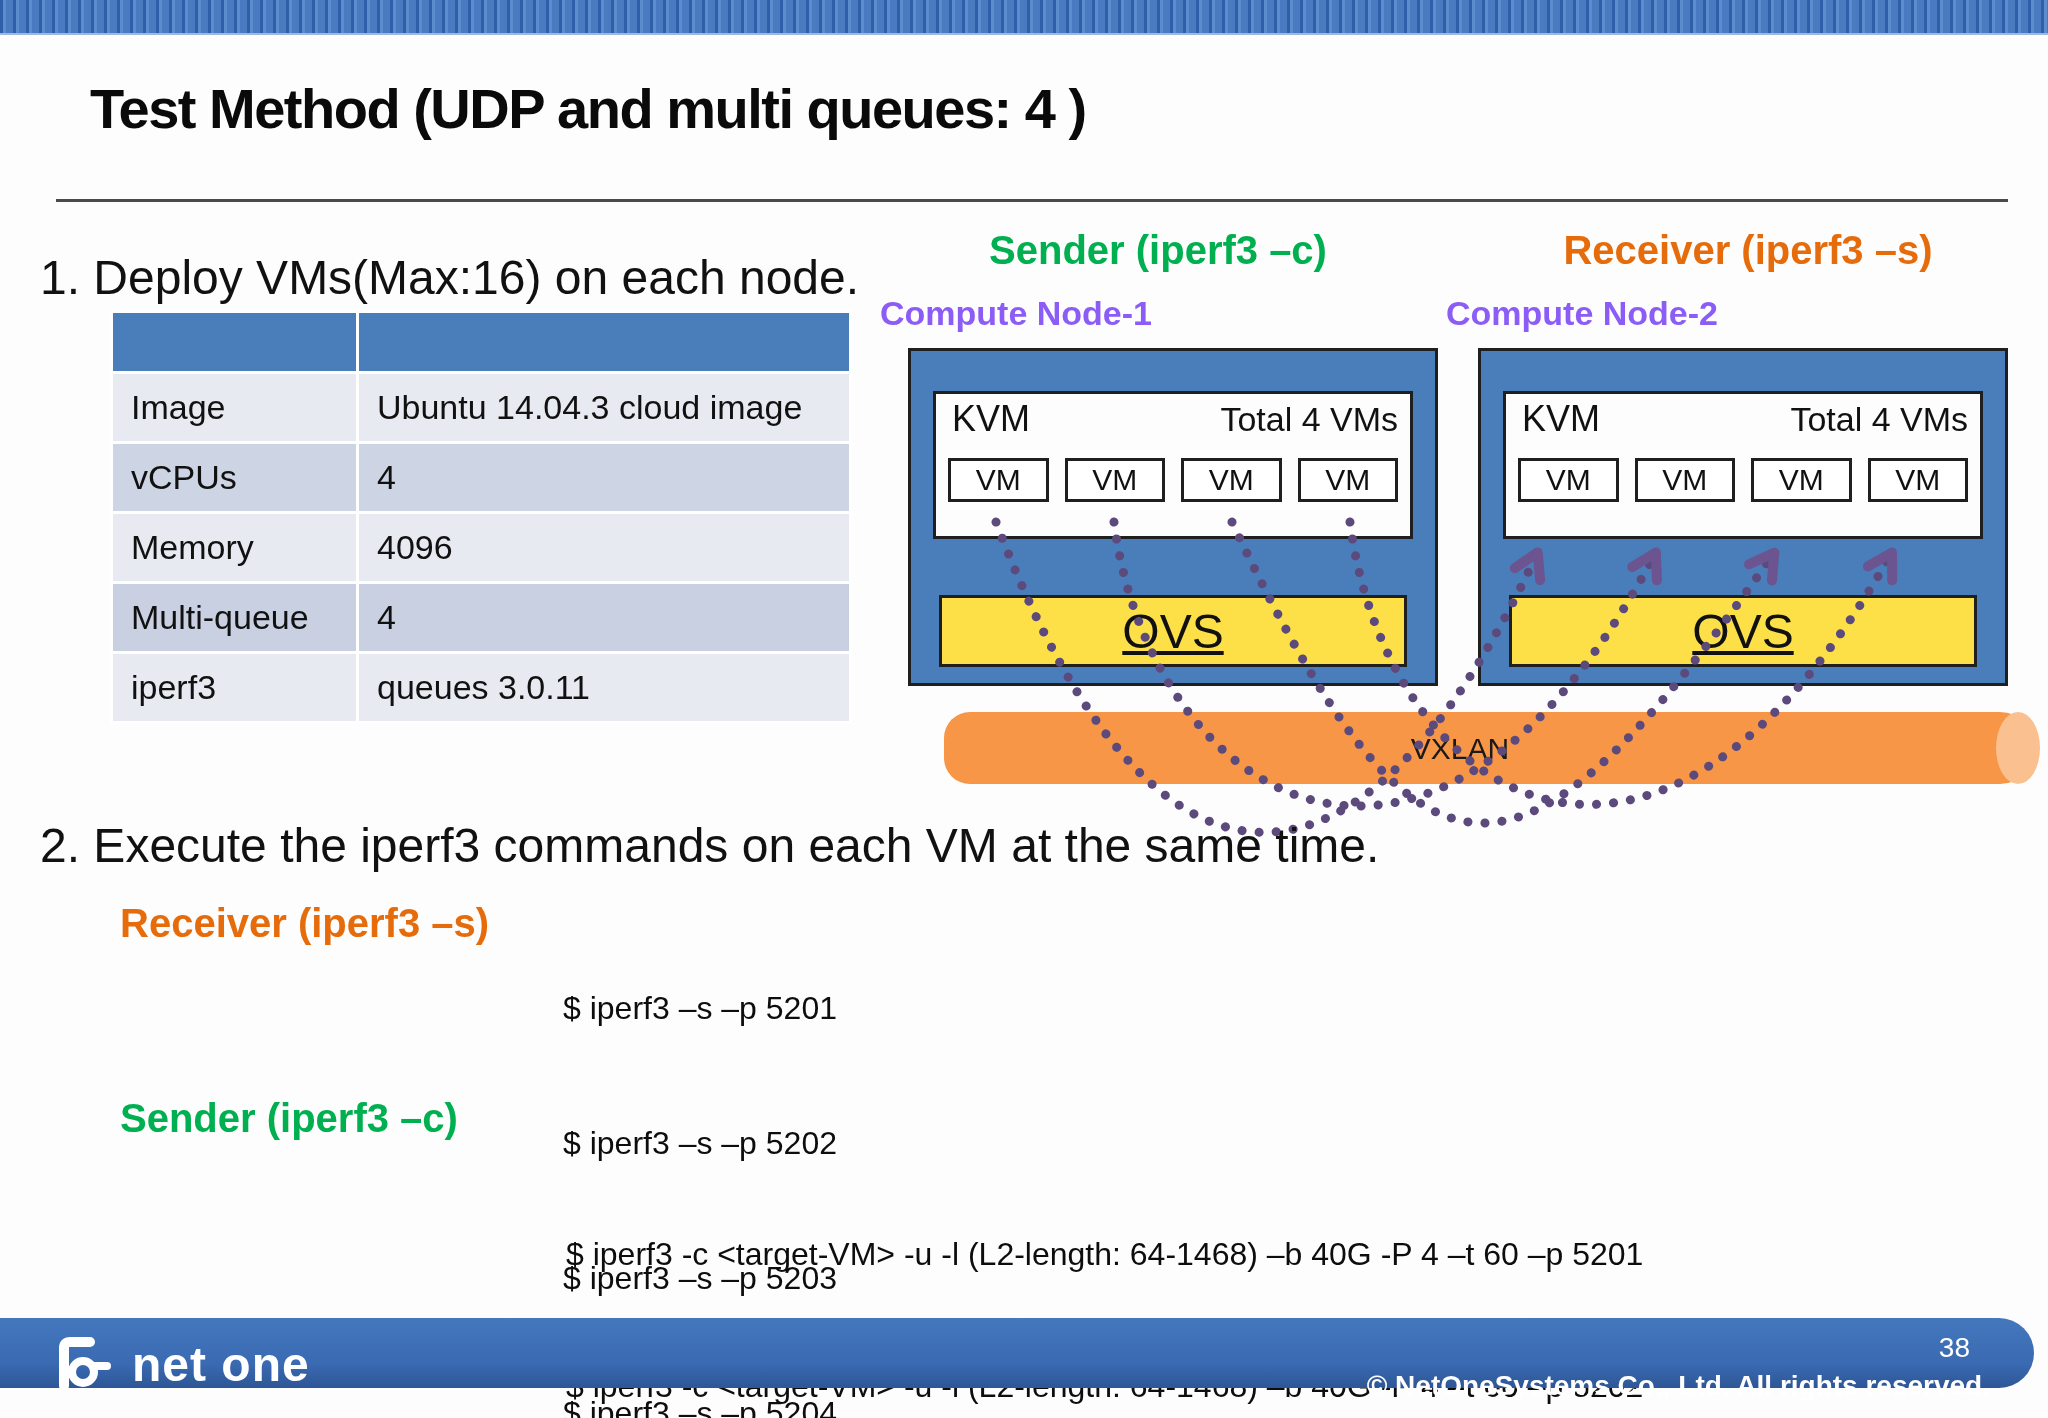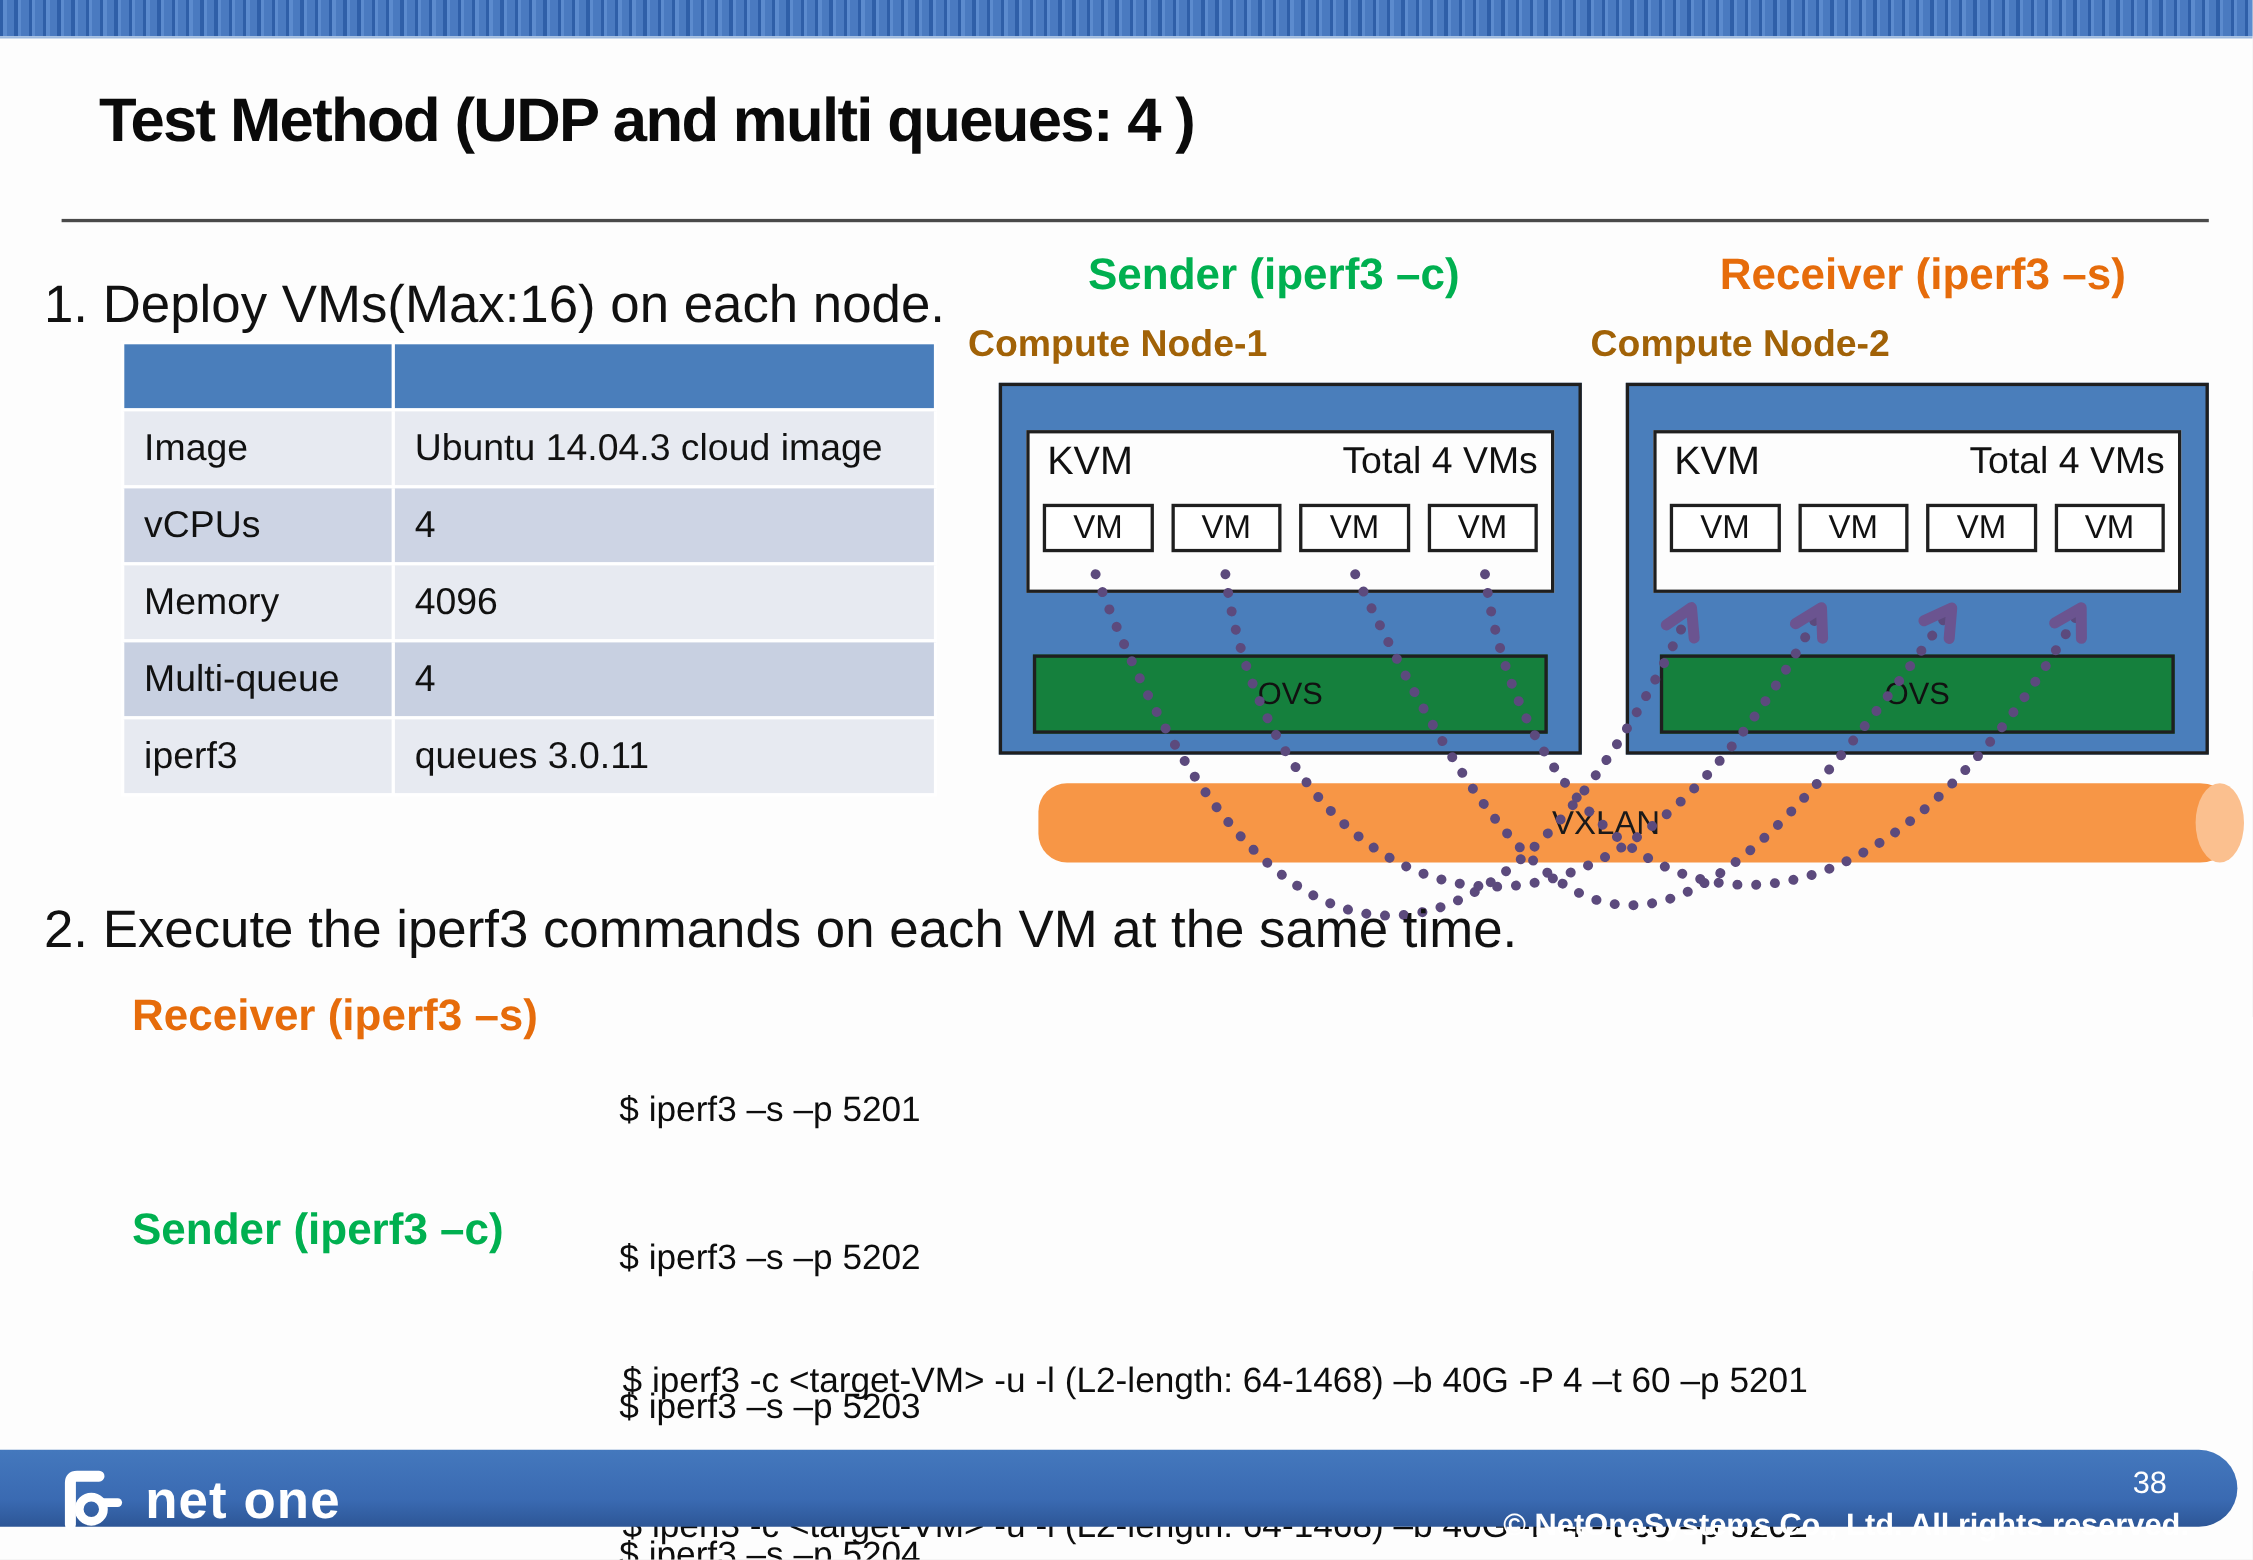--- a/index.html
+++ b/index.html
@@ -27,32 +27,32 @@
   .cmd-label{position:absolute;font-size:40px;font-weight:bold;white-space:nowrap;}
   #recv-label{left:120px;top:901px;color:#e66c0b;}
   #send-label{left:120px;top:1096px;color:#00b050;}
   .cmds{position:absolute;font-size:32px;line-height:45px;white-space:pre;color:#0d0d0d;}
   #recv-cmds{left:563px;top:896px;}
   #send-cmds{left:566px;top:1144px;line-height:44px;}
   
   .diag-label{position:absolute;font-size:40px;font-weight:bold;text-align:center;white-space:nowrap;}
   #diag-sender{left:978px;top:228px;width:360px;color:#00b050;}
   #diag-receiver{left:1528px;top:228px;width:440px;color:#e66c0b;}
-  .node-title{position:absolute;font-size:34px;font-weight:bold;color:#a16207;white-space:nowrap;}
+  .node-title{position:absolute;font-size:34px;font-weight:bold;color:#8b5cf6;white-space:nowrap;}
   #node1-title{left:880px;top:294px;}
   #node2-title{left:1446px;top:294px;}
   .node{position:absolute;top:348px;width:530px;height:338px;background:#4a7ebb;border:3px solid #1f1f1f;box-sizing:border-box;}
   #node1{left:908px;} #node2{left:1478px;}
   .kvm{position:absolute;left:22px;right:22px;top:40px;height:142px;background:#fdfdfd;border:3px solid #1f1f1f;padding-left:44px;}
   .kvm-name{position:absolute;left:16px;top:4px;font-size:36px;}
   .kvm-total{position:absolute;right:12px;top:6px;font-size:34px;font-weight:normal;}
   .vm-row{position:absolute;left:12px;right:12px;top:64px;height:44px;display:flex;gap:16px;}
   .vm{flex:1;border:3px solid #1f1f1f;background:#fff;display:flex;align-items:center;justify-content:center;font-size:30px;}
-  .ovs{position:absolute;left:28px;right:28px;top:244px;height:66px;background:#15803d;border:3px solid #1f1f1f;
-       display:flex;align-items:center;justify-content:center;font-size:28px;}
+  .ovs{position:absolute;left:28px;right:28px;top:244px;height:66px;background:#fde047;border:3px solid #1f1f1f;
+       display:flex;align-items:center;justify-content:center;font-size:48px;text-decoration:underline;}
   .vxlan{position:absolute;left:944px;top:712px;width:1092px;height:72px;background:#f79646;
          border-radius:26px 36px 36px 26px;}
   .vxlan-cap{position:absolute;right:-4px;top:0;width:44px;height:72px;background:#fbc08f;border-radius:50%;}
   .vxlan-label{position:absolute;left:0;right:60px;top:20px;text-align:center;font-size:30px;color:#1a1a1a;}
   .arrows{position:absolute;left:0;top:0;width:2048px;height:1418px;pointer-events:none;}
   
   .footbar{position:absolute;left:0;top:1318px;width:2034px;height:70px;border-radius:0 47px 47px 0;
            background:linear-gradient(180deg,#4478bd 0%,#3a6ab2 65%,#2d5696 100%);}
   .logo{position:absolute;left:54px;top:16px;display:flex;align-items:center;gap:16px;}
   .logo-text{color:#fff;font-size:48px;font-weight:bold;letter-spacing:1px;}

